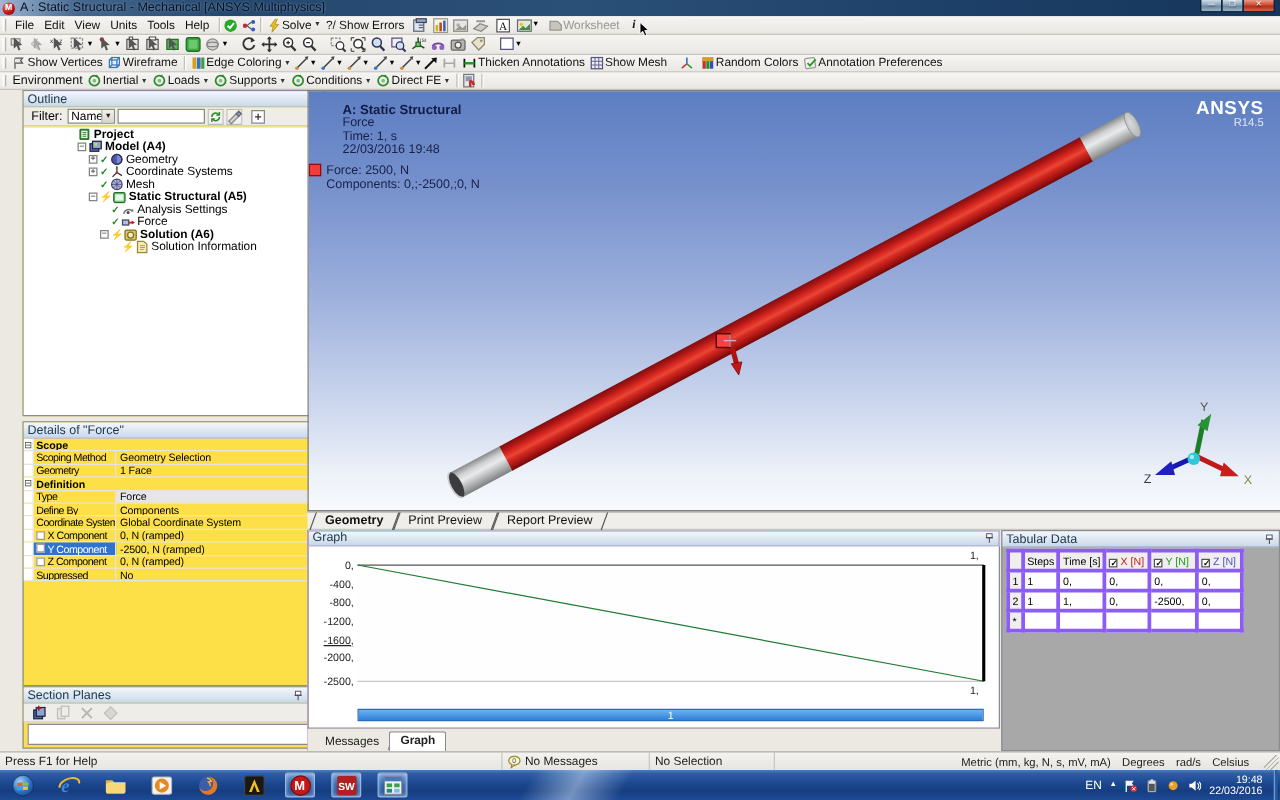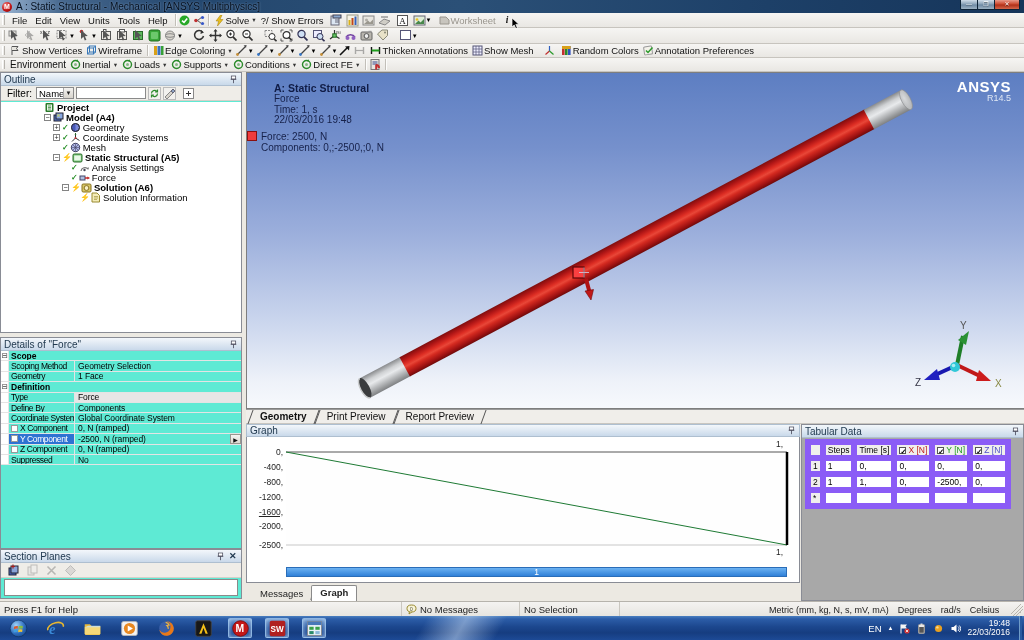--- a/index.html
+++ b/index.html
@@ -39,21 +39,21 @@
   .tsep { width:1px; height:80%; background:#c2bfb9; margin:0 3px; box-shadow:1px 0 0 #fdfdfc; }
   .menu-item { padding:1px 4px; font-size:9.5px; color:#111; }
   .tbtn { display:flex; align-items:center; gap:1px; padding:0 2px; height:100%; color:#111; font-size:9.5px; white-space:nowrap; }
   .tbtn .dd { font-size:5.5px; color:#333; margin-left:1px; }
   .tbtn.disabled { color:#9a968e; }
   .icon13 { width:13px; height:13px; display:inline-block; vertical-align:middle; }
   .icon11 { width:11px; height:11px; display:inline-block; vertical-align:middle; }
 
   
   #leftcol { left:0; top:72px; width:246px; height:529px; background:#ece9e2; }
-  .panel { position:absolute; left:0; width:242px; border:1px solid #898c95; background:#5eead4; }
+  .panel { position:absolute; left:18px; width:242px; border:1px solid #898c95; background:#fde047; }
   .panel-header { height:13px; background:linear-gradient(#f3f7fb,#c9d9ea); border-bottom:1px solid #aebfd0;
      display:flex; align-items:center; padding:0 3px; font-size:10px; color:#223a50; }
   .ph-title { flex:1; }
   .pin-icon { width:8px; height:9px; font-size:9px; line-height:9px; color:#223a50; }
   .x-icon { width:9px; height:9px; font-size:9px; line-height:9px; color:#223a50; margin-left:4px; font-weight:bold;}
 
   
   #outline-panel { top:0px; height:261px; }
   #filter-row { height:15px; display:flex; align-items:center; border-bottom:1px solid #d4d0c8; background:#efede8; padding-left:6px; }
   #filter-label { font-size:10px; margin-right:4px; }
@@ -125,21 +125,21 @@
   #graph-bar { position:absolute; left:39px; top:130px; width:501px; height:10px; background:linear-gradient(#6cb2f2,#2f80d8); border:1px solid #2a6db8; color:#fff; font-size:8.5px; text-align:center; line-height:9px; }
   #graph-tabs { position:absolute; left:0; top:159px; width:554px; height:18px; display:flex; align-items:flex-end; padding-left:6px; background:#ece9e2; }
   .gtab { font-size:9.5px; padding:1px 8px; height:14px; color:#222; background:transparent; position:relative; }
   .gtab.active { background:#fff; font-weight:bold; height:16px; border:1px solid #8a8a8a; border-bottom:none; border-radius:2px 2px 0 0; }
   .gtab .slash { position:absolute; right:-2px; top:1px; bottom:1px; width:1px; background:#999; transform:skewX(-18deg); }
 
   
   #tabular-panel { left:801px; top:424px; width:223px; height:177px; background:#a8a8a8; border:1px solid #898c95; }
   #tab-header { height:13px; background:linear-gradient(#f3f7fb,#c9d9ea); border-bottom:1px solid #aebfd0; display:flex; align-items:center; padding:0 3px; font-size:10px; color:#223a50; }
   #tab-table { position:absolute; left:3px; top:14px; border-collapse:collapse; background:#fff; font-size:8.5px; }
-  #tab-table th, #tab-table td { border:6px solid #8b5cf6; padding:0 2px; height:16px; font-weight:normal; text-align:left; white-space:nowrap; }
+  #tab-table th, #tab-table td { border:3px solid #8b5cf6; padding:0 2px; height:16px; font-weight:normal; text-align:left; white-space:nowrap; }
   #tab-table th { background:#f0efed; }
   .hcheck { display:inline-block; width:7px; height:7px; border:1px solid #555; background:#fff; font-size:7px; line-height:7px; text-align:center; color:#000; margin-right:2px; vertical-align:-1px; font-weight:bold;}
   .cx { color:#c02020; } .cy { color:#1e9e1e; } .cz { color:#5050c8; }
 
   
   #statusbar { left:0; top:601px; width:1024px; height:15px; background:linear-gradient(#f4f3f1,#e7e5e0); border-top:1px solid #b6b3ac; font-size:9.5px; color:#222; }
   .sb-sec { position:absolute; top:0; height:15px; display:flex; align-items:center; border-right:1px solid #cac7c0; padding-left:4px; }
   #sb-grip { position:absolute; right:1px; top:2px; width:12px; height:12px;
      background:linear-gradient(135deg, transparent 40%, #b8b5ae 40%, #b8b5ae 45%, transparent 45%, transparent 55%, #b8b5ae 55%, #b8b5ae 60%, transparent 60%, transparent 70%, #b8b5ae 70%, #b8b5ae 75%, transparent 75%); }
 

